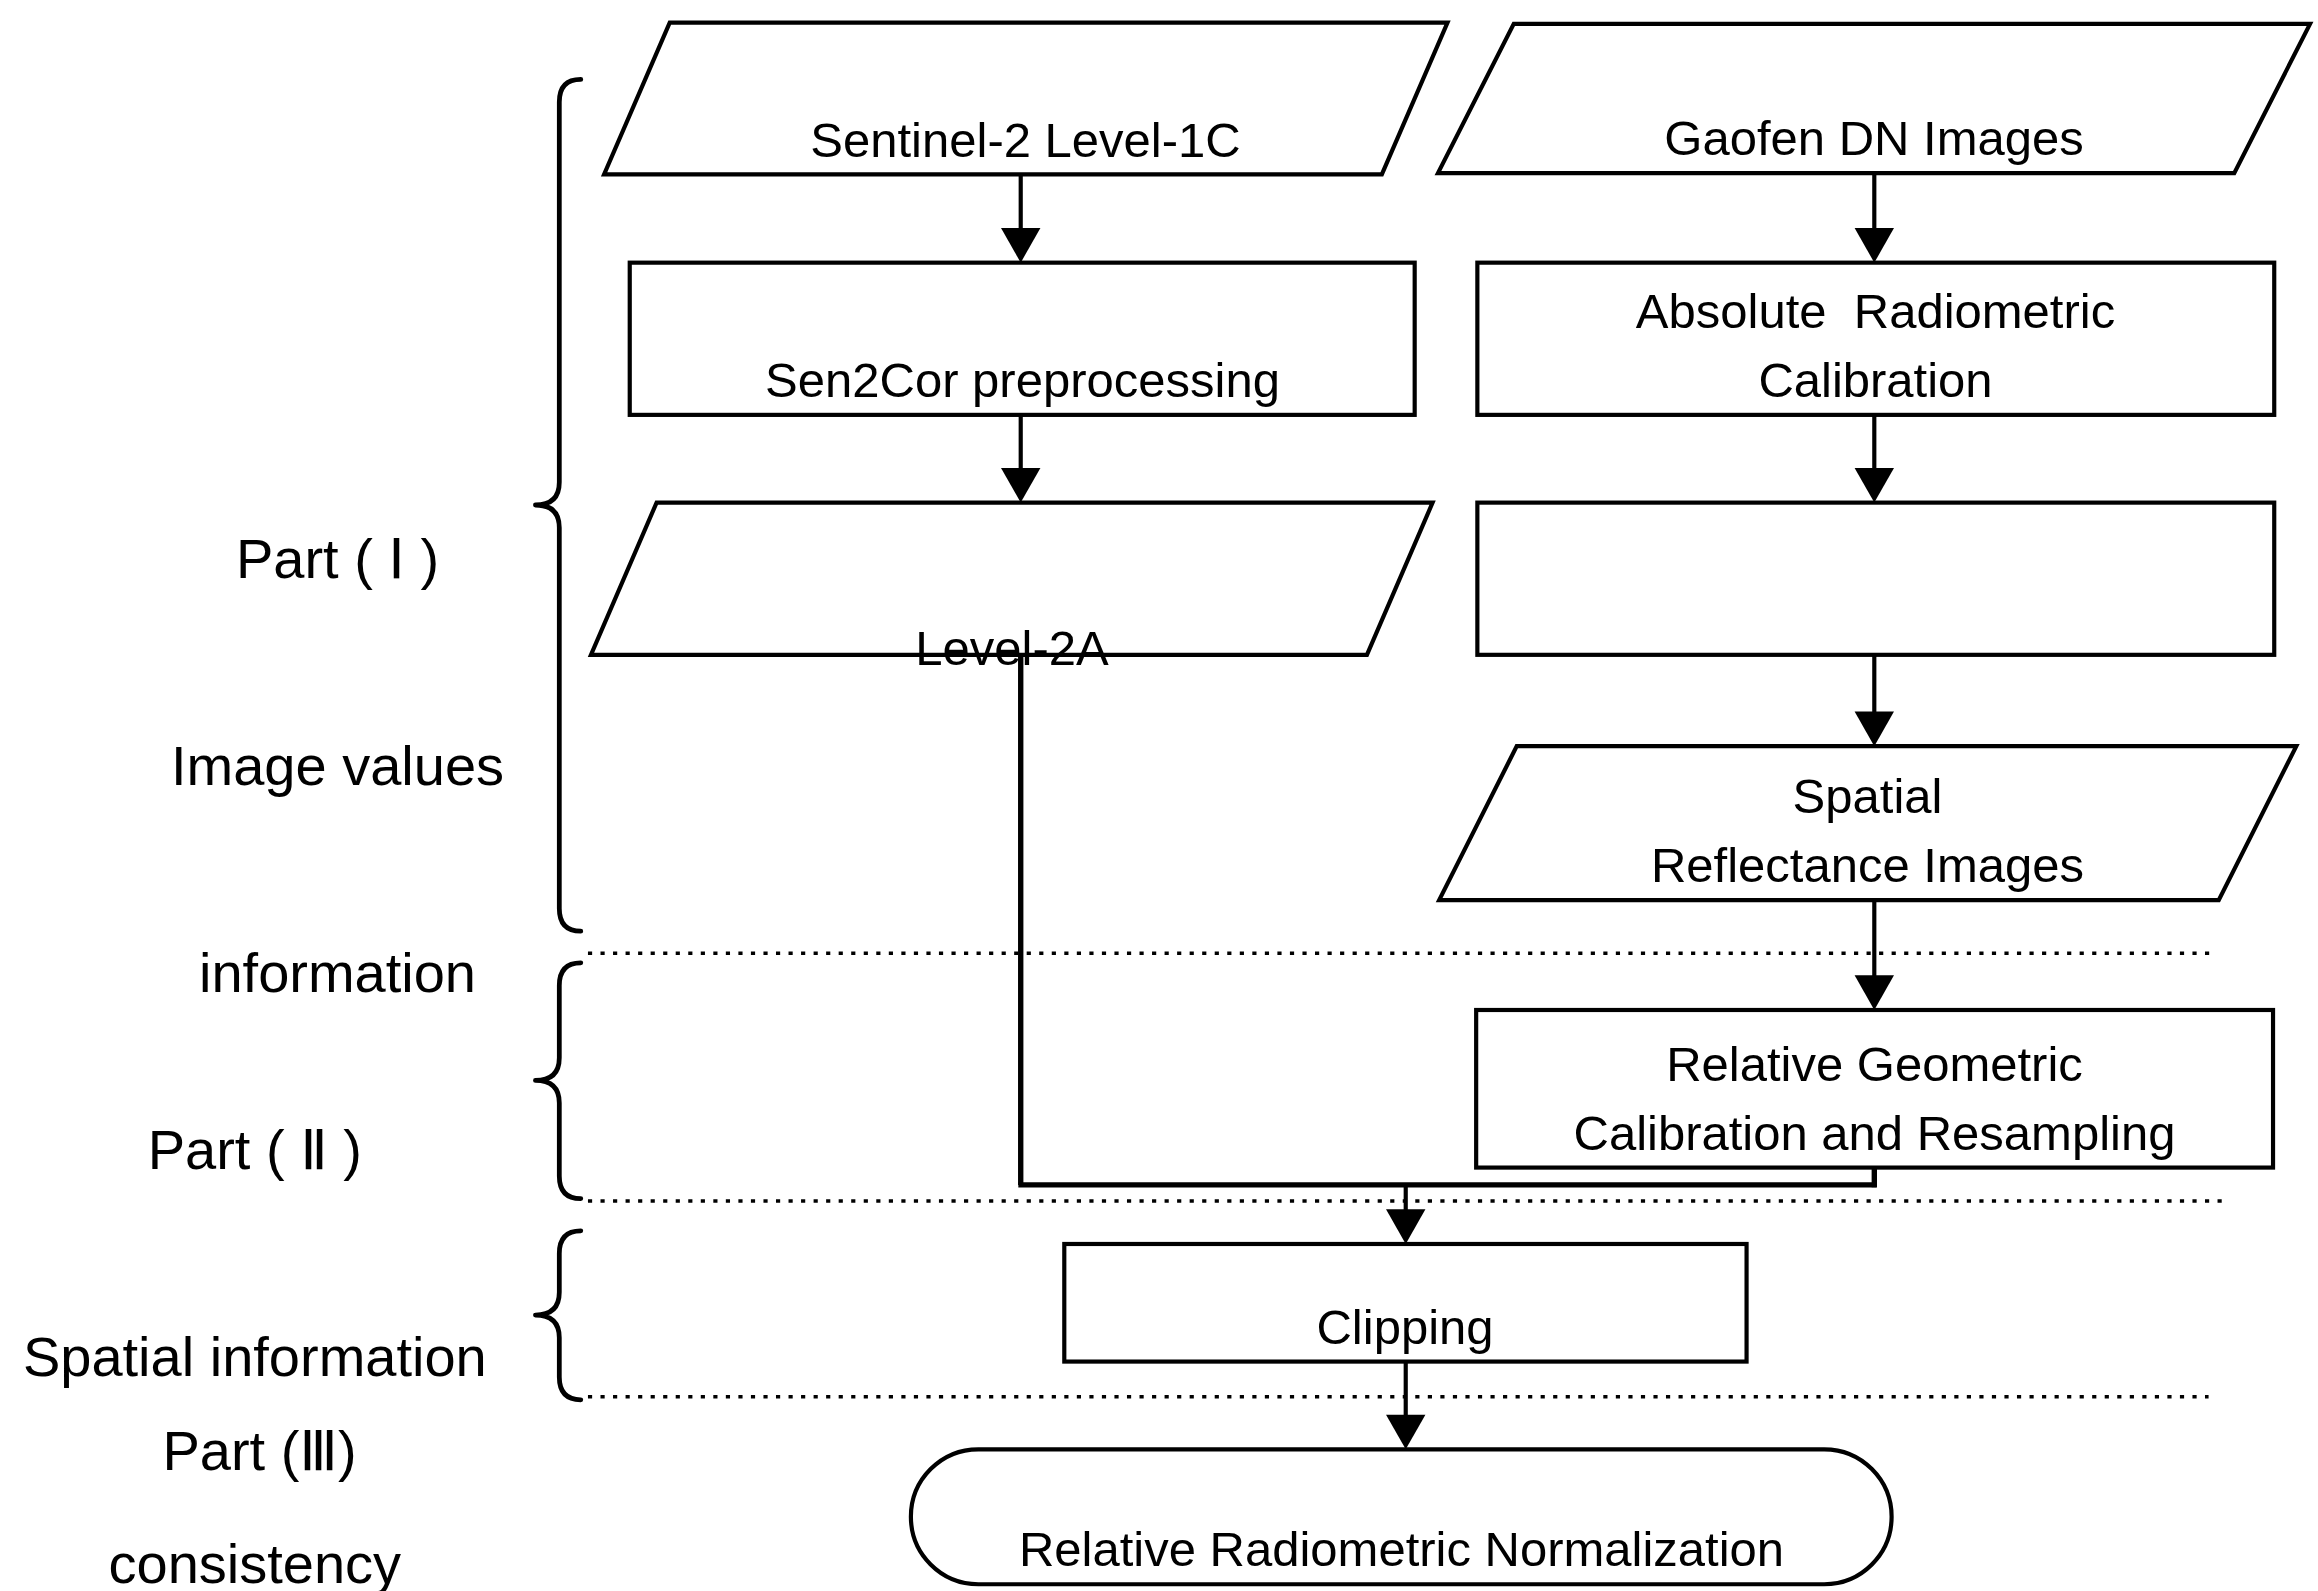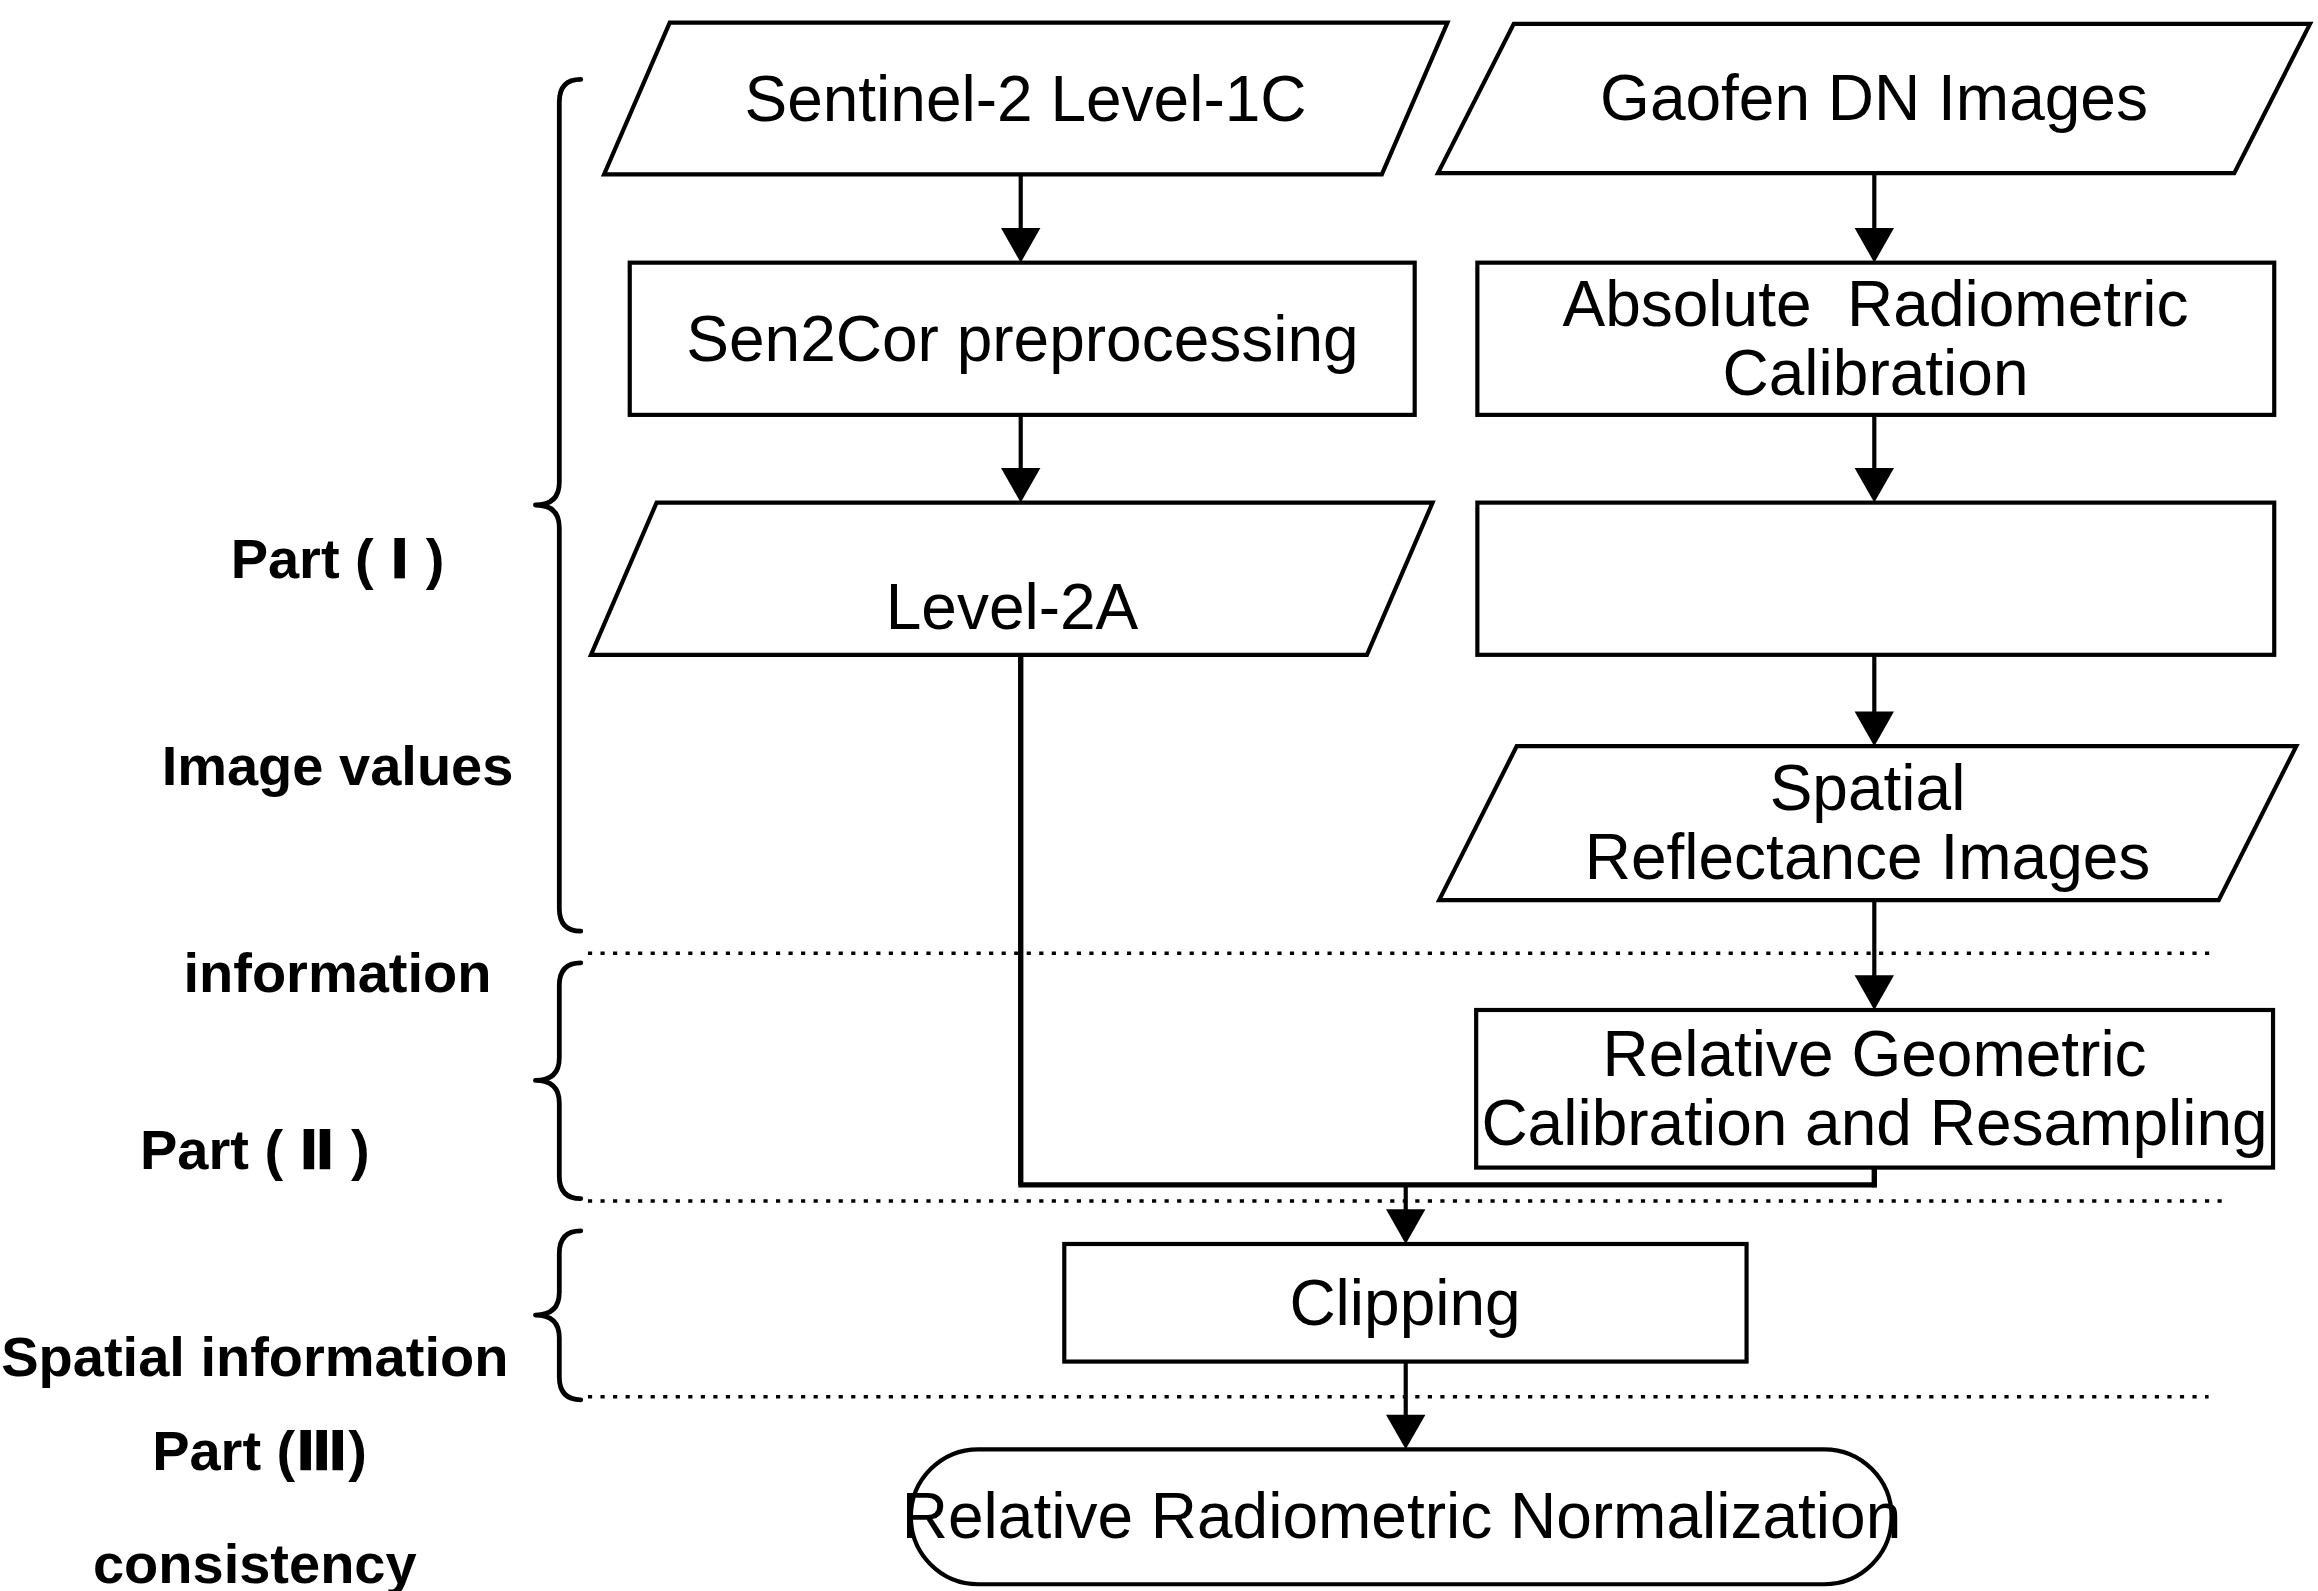--- a/index.html
+++ b/index.html
@@ -17,34 +17,33 @@
   .diagram-svg .edge  { stroke: #000000; stroke-width: 7; fill: none; }
   .diagram-svg .edge-thick { stroke: #000000; stroke-width: 9; fill: none; }
   .diagram-svg .head  { fill: #000000; stroke: none; }
   .diagram-svg .dotted { stroke: #000000; stroke-width: 6; stroke-dasharray: 7 14; fill: none; }
   .diagram-svg .brace { stroke: #000000; stroke-width: 8; fill: none; stroke-linecap: round; stroke-linejoin: round; }
   .node-label {
     position: absolute;
     display: flex;
     flex-direction: column;
     align-items: center;
-    justify-content: center;
+    justify-content: flex-end;
     text-align: center;
-    font-size: 64px;
+    font-size: 49px;
     line-height: 69px;
     white-space: pre;
     pointer-events: none;
   }
   .part-label {
     position: absolute;
     text-align: center;
     font-size: 56px;
     line-height: 69px;
     white-space: pre;
-    font-weight: bold;
   }
 </style>
 </head>
 <body>
 
 <div class="canvas">
 
   <svg class="diagram-svg" width="2319" height="1592" viewBox="0 0 3885 2667">
 
     <line class="dotted" x1="985" y1="1597" x2="3710" y2="1597"></line>

